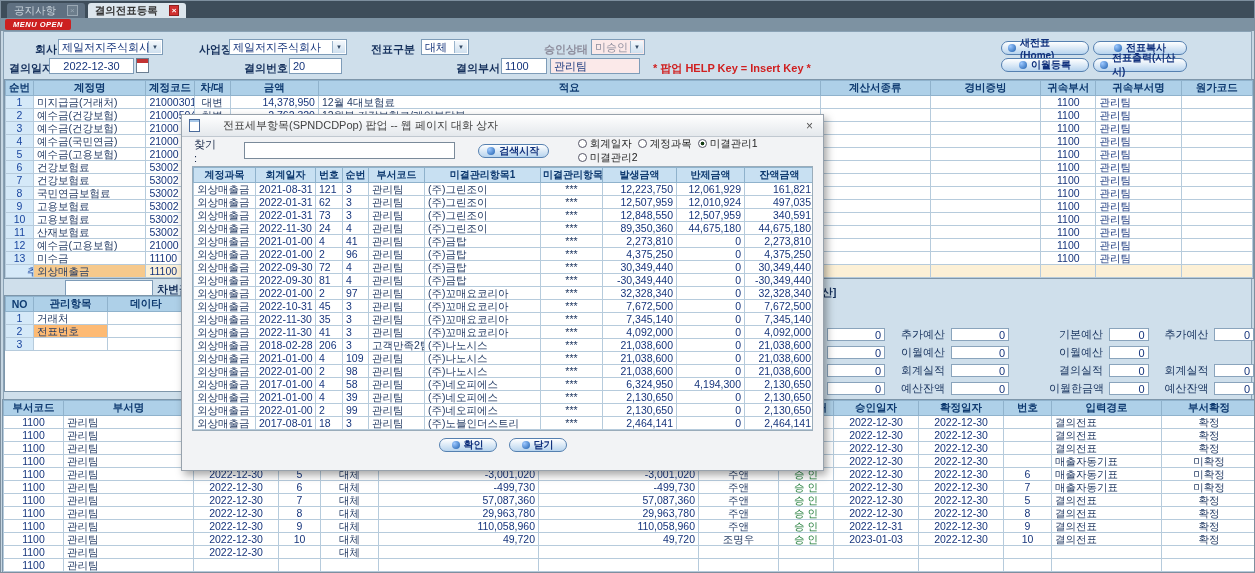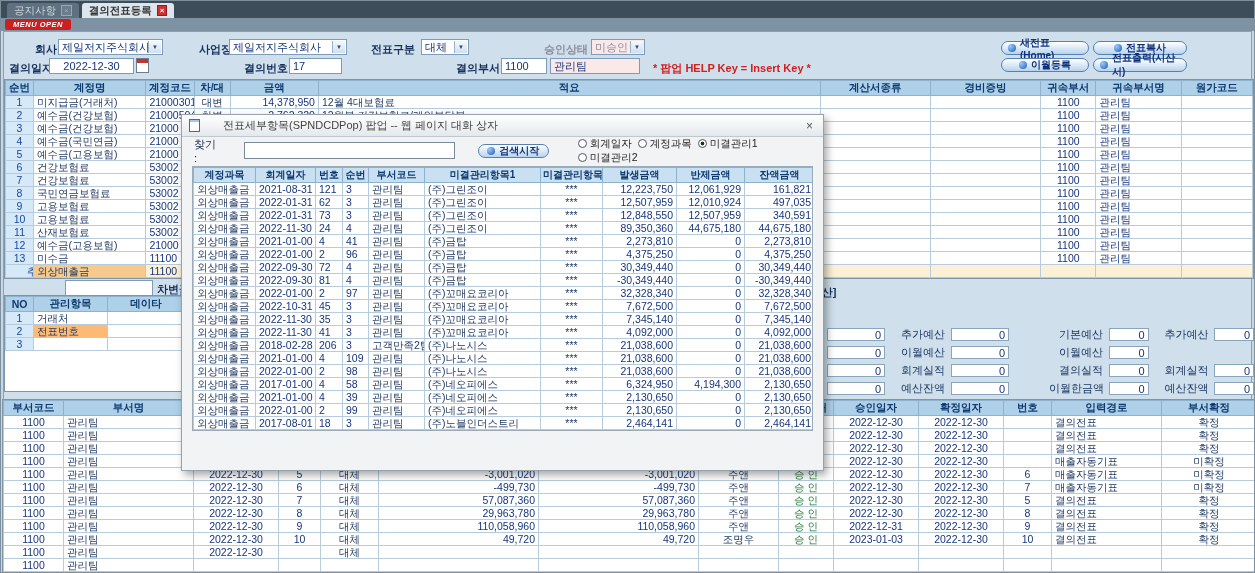--- a/index.html
+++ b/index.html
@@ -3,21 +3,21 @@
 <meta charset="utf-8">
 <style>
   html,body{margin:0;padding:0;background:#666;}
   #app{position:relative;width:1255px;height:573px;overflow:hidden;box-sizing:border-box;
        background:#c6d6e2;border:1px solid #7e8f9e;
        font-family:"Liberation Sans","DejaVu Sans",sans-serif;font-size:11px;}
   
   .chrome{position:absolute;top:0;left:0;right:0;height:17px;background:#3e4d5a;
           display:flex;align-items:flex-end;padding-left:6px;gap:3px;}
   .tab{height:15px;line-height:15px;padding:0 7px;font-size:10.5px;border-radius:3px 3px 0 0;
-       display:flex;align-items:center;gap:5px;cursor:default;}
+       display:flex;align-items:center;gap:11px;cursor:default;}
   .tab.inactive{background:#5f7081;color:#c8d2da;}
   .tab.active{background:#dde6ed;color:#333;font-weight:bold;}
   .tclose{font-size:8px;line-height:9px;padding:0 2px;border:1px solid #9aa8b4;color:#9aa8b4;background:#6c7d8c;}
   .tab.active .tclose{background:#d03030;border-color:#902020;color:#fff;}
   .menustrip{position:absolute;top:17px;left:0;right:0;height:13px;background:#7d92a2;}
   .menu-open{position:absolute;top:18px;left:4px;background:#cc2020;color:#fff;font-style:italic;
              font-weight:bold;font-size:7.5px;padding:1px 8px;border-radius:2px;letter-spacing:.5px;}
   .main-bg{position:absolute;top:30px;left:2px;right:2px;bottom:2px;background:#cfdfeb;border:1px solid #8aa2b5;}
   
   .lbl{position:absolute;color:#15305c;font-weight:bold;white-space:nowrap;}
@@ -136,21 +136,21 @@
   <span class="lbl dim" style="left:543px;top:41px">승인상태</span>
   <div class="inp sel pink" style="left:590px;top:38px;width:54px;color:#8d8d9d">
     <span>미승인</span>
     <span class="arr">▼</span>
   </div>
 
   <span class="lbl" style="left:8px;top:60px">결의일자</span>
   <div class="inp center" style="left:48px;top:57px;width:85px">2022-12-30</div>
   <div class="cal" style="left:135px;top:57px"></div>
   <span class="lbl" style="left:243px;top:60px">결의번호</span>
-  <div class="inp" style="left:288px;top:57px;width:53px">17</div>
+  <div class="inp" style="left:288px;top:57px;width:53px">20</div>
   <span class="lbl" style="left:455px;top:60px">결의부서</span>
   <div class="inp" style="left:500px;top:57px;width:46px">1100</div>
   <div class="inp pink" style="left:549px;top:57px;width:90px">관리팀</div>
   <span class="help-red" style="left:652px;top:60px">* 팝업 HELP Key = Insert Key *</span>
 
   <div class="pillbtn" style="left:1000px;top:40px;width:88px">
     <span class="btn-ico"></span>
     <span>새전표(Home)</span>
   </div>
   <div class="pillbtn" style="left:1092px;top:40px;width:94px">
@@ -972,15 +972,25 @@
               <td>관리팀</td>
               <td>(주)노블인더스트리</td>
               <td>***</td>
               <td>2,464,141</td>
               <td>0</td>
               <td>2,464,141</td>
             </tr>
           </tbody>
       </table>
     </div>
+    <div class="pbuttons">
+      <div class="pillbtn inflow" style="width:58px">
+        <span class="btn-ico"></span>
+        <span>확인</span>
+      </div>
+      <div class="pillbtn inflow" style="width:58px">
+        <span class="btn-ico"></span>
+        <span>닫기</span>
+      </div>
+    </div>
   </div>
 
 </div>
 
 </body></html>

